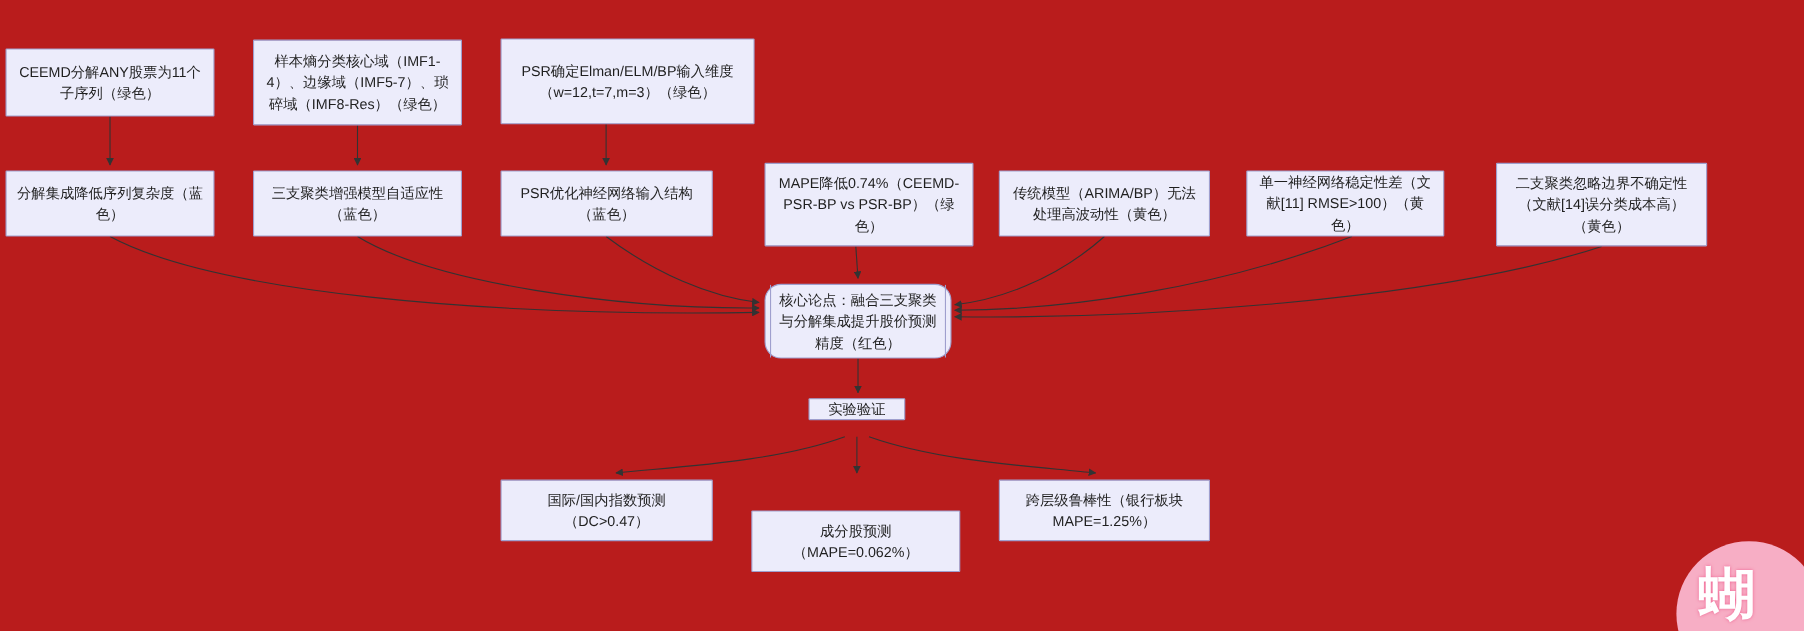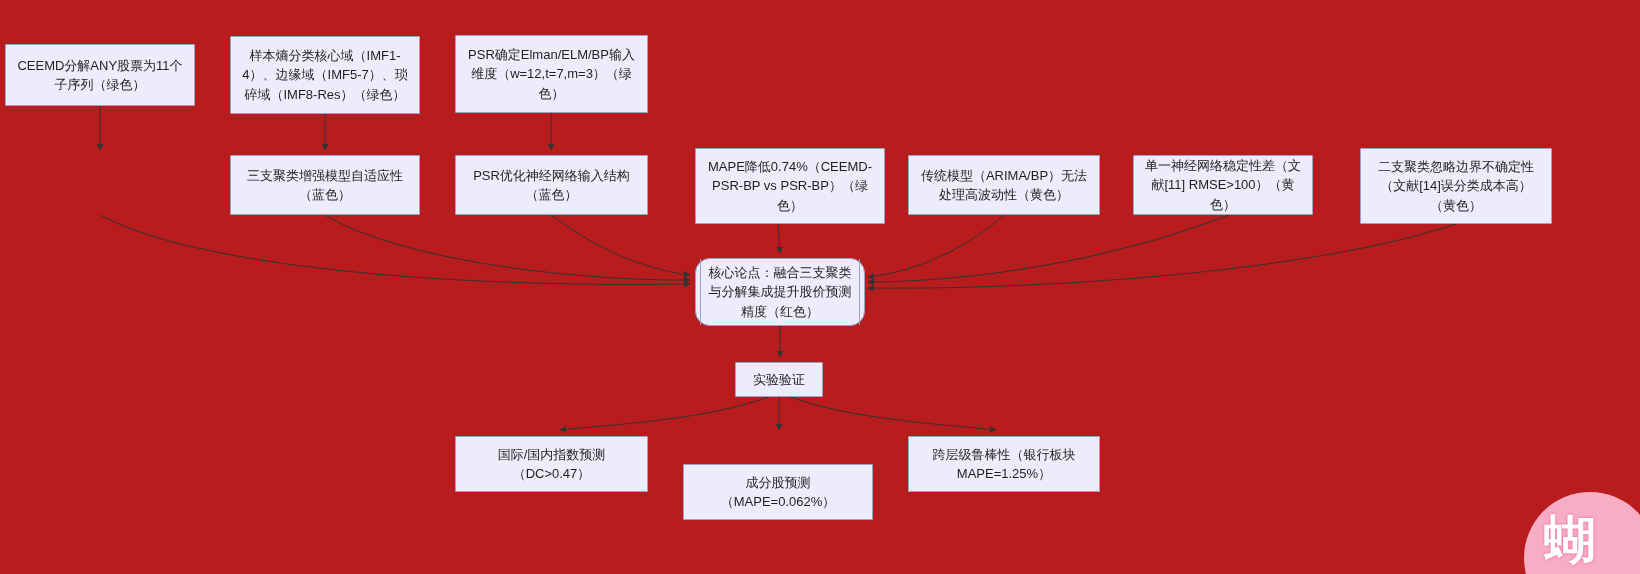--- a/index.html
+++ b/index.html
@@ -93,24 +93,27 @@
     <path class="edge" d="M779,397 V430" marker-end="url(#arrow)"></path>
     <path class="edge" d="M790,397 C855,420 942,424 996,430" marker-end="url(#arrow)"></path>
   </svg>
 
   <div class="node" style="left:5px; top:44px; width:190px; height:62px;">
     <span class="node-label">CEEMD分解ANY股票为11个子序列（绿色）</span>
   </div>
   <div class="node" style="left:230px; top:36px; width:190px; height:78px;">
     <span class="node-label">样本熵分类核心域（IMF1-4）、边缘域（IMF5-7）、琐碎域（IMF8-Res）（绿色）</span>
   </div>
-  <div class="node" style="left:455px; top:35px; width:193px; height:78px;">
+  <div class="node" style="left:455px; top:35px; width:231px; height:78px;">
     <span class="node-label">PSR确定Elman/ELM/BP输入维度（w=12,t=7,m=3）（绿色）</span>
   </div>
 
+  <div class="node" style="left:5px; top:155px; width:190px; height:60px;">
+    <span class="node-label">分解集成降低序列复杂度（蓝色）</span>
+  </div>
   <div class="node" style="left:230px; top:155px; width:190px; height:60px;">
     <span class="node-label">三支聚类增强模型自适应性（蓝色）</span>
   </div>
   <div class="node" style="left:455px; top:155px; width:193px; height:60px;">
     <span class="node-label">PSR优化神经网络输入结构（蓝色）</span>
   </div>
   <div class="node" style="left:683px; top:148px; width:190px; height:76px;margin-left:12px;">
     <span class="node-label">MAPE降低0.74%（CEEMD-PSR-BP vs PSR-BP）（绿色）</span>
   </div>
   <div class="node" style="left:908px; top:155px; width:192px; height:60px;">
@@ -120,21 +123,21 @@
     <span class="node-label">单一神经网络稳定性差（文献[11] RMSE&gt;100）（黄色）</span>
   </div>
   <div class="node" style="left:1360px; top:148px; width:192px; height:76px;">
     <span class="node-label">二支聚类忽略边界不确定性（文献[14]误分类成本高）（黄色）</span>
   </div>
 
   <div class="node subroutine" style="left:695px; top:258px; width:170px; height:68px;border-radius:15px;">
     <span class="node-label">核心论点：融合三支聚类与分解集成提升股价预测精度（红色）</span>
   </div>
 
-  <div class="node" style="left:735px; top:362px; width:88px; height:35px;">
+  <div class="node" style="left:735px; top:362px; width:88px; height:20px;">
     <span class="node-label">实验验证</span>
   </div>
 
   <div class="node" style="left:455px; top:436px; width:193px; height:56px;">
     <span class="node-label">国际/国内指数预测（DC&gt;0.47）</span>
   </div>
   <div class="node" style="left:683px; top:436px; width:190px; height:56px;margin-top:28px;">
     <span class="node-label">成分股预测（MAPE=0.062%）</span>
   </div>
   <div class="node" style="left:908px; top:436px; width:192px; height:56px;">

